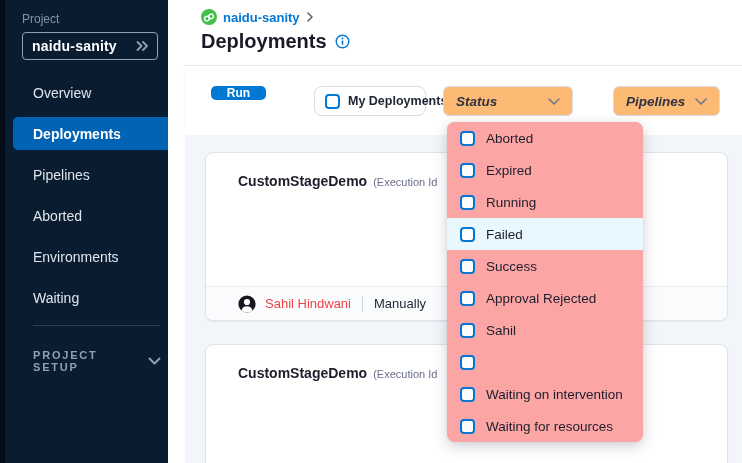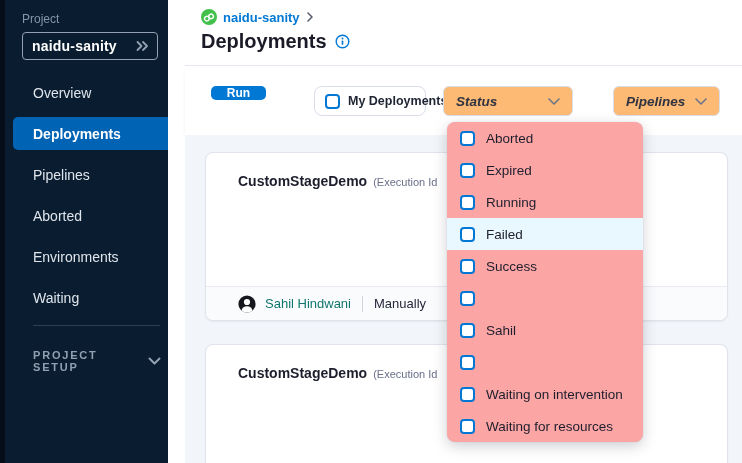--- a/index.html
+++ b/index.html
@@ -60,21 +60,21 @@
                border-radius:8px; box-shadow:0 1px 2px rgba(40,41,61,.06); cursor:pointer; }
   #card-1 { top:17px; height:169px; }
   #card-2 { top:209px; height:200px; }
   .card-title-row { padding:20px 0 0 32px; display:flex; align-items:baseline; gap:6px; white-space:nowrap;
                     overflow:hidden; }
   .card-title { font-size:14px; font-weight:700; color:#1d1e2c; }
   .card-sub { font-size:11px; color:#6a6f8a; }
   .card-footer { position:absolute; left:0; right:0; bottom:0; height:34px; background:#fafbfd;
                  border-top:1px solid #e9ebf1; border-radius:0 0 8px 8px; display:flex; align-items:center;
                  padding-left:32px; }
-  .footer-name { font-size:13px; color:#0f766e; margin-left:9px; }
+  .footer-name { font-size:13px; color:#ef4444; margin-left:9px; }
   .footer-sep { width:1px; height:16px; background:#cfd4dd; margin:0 11px; }
   .footer-trigger { font-size:13px; color:#25273a; }
 
   
   .status-menu { position:absolute; left:447px; top:122px; width:196px; background:#fca5a5; border-radius:8px;
                  box-shadow:0 0 1px rgba(40,41,61,.2), 0 4px 14px rgba(96,97,112,.3); z-index:20;
                  padding:0; overflow:hidden; }
   .menu-item { height:32px; display:flex; align-items:center; gap:11px; padding-left:13px; cursor:pointer; }
   .menu-item .lbl { font-size:13.5px; color:#1d1e2c; white-space:nowrap; }
   .menu-item.highlighted { background:#e9f7fe; }
@@ -229,20 +229,21 @@
     <div class="menu-item highlighted">
         <span class="cb"></span>
         <span class="lbl">Failed</span>
       </div>
     <div class="menu-item">
         <span class="cb"></span>
         <span class="lbl">Success</span>
       </div>
     <div class="menu-item">
         <span class="cb"></span>
+        <span class="lbl">Approval Rejected</span>
       </div>
     <div class="menu-item">
         <span class="cb"></span>
         <span class="lbl">Sahil</span>
       </div>
     <div class="menu-item">
         <span class="cb"></span>
       </div>
     <div class="menu-item">
         <span class="cb"></span>

